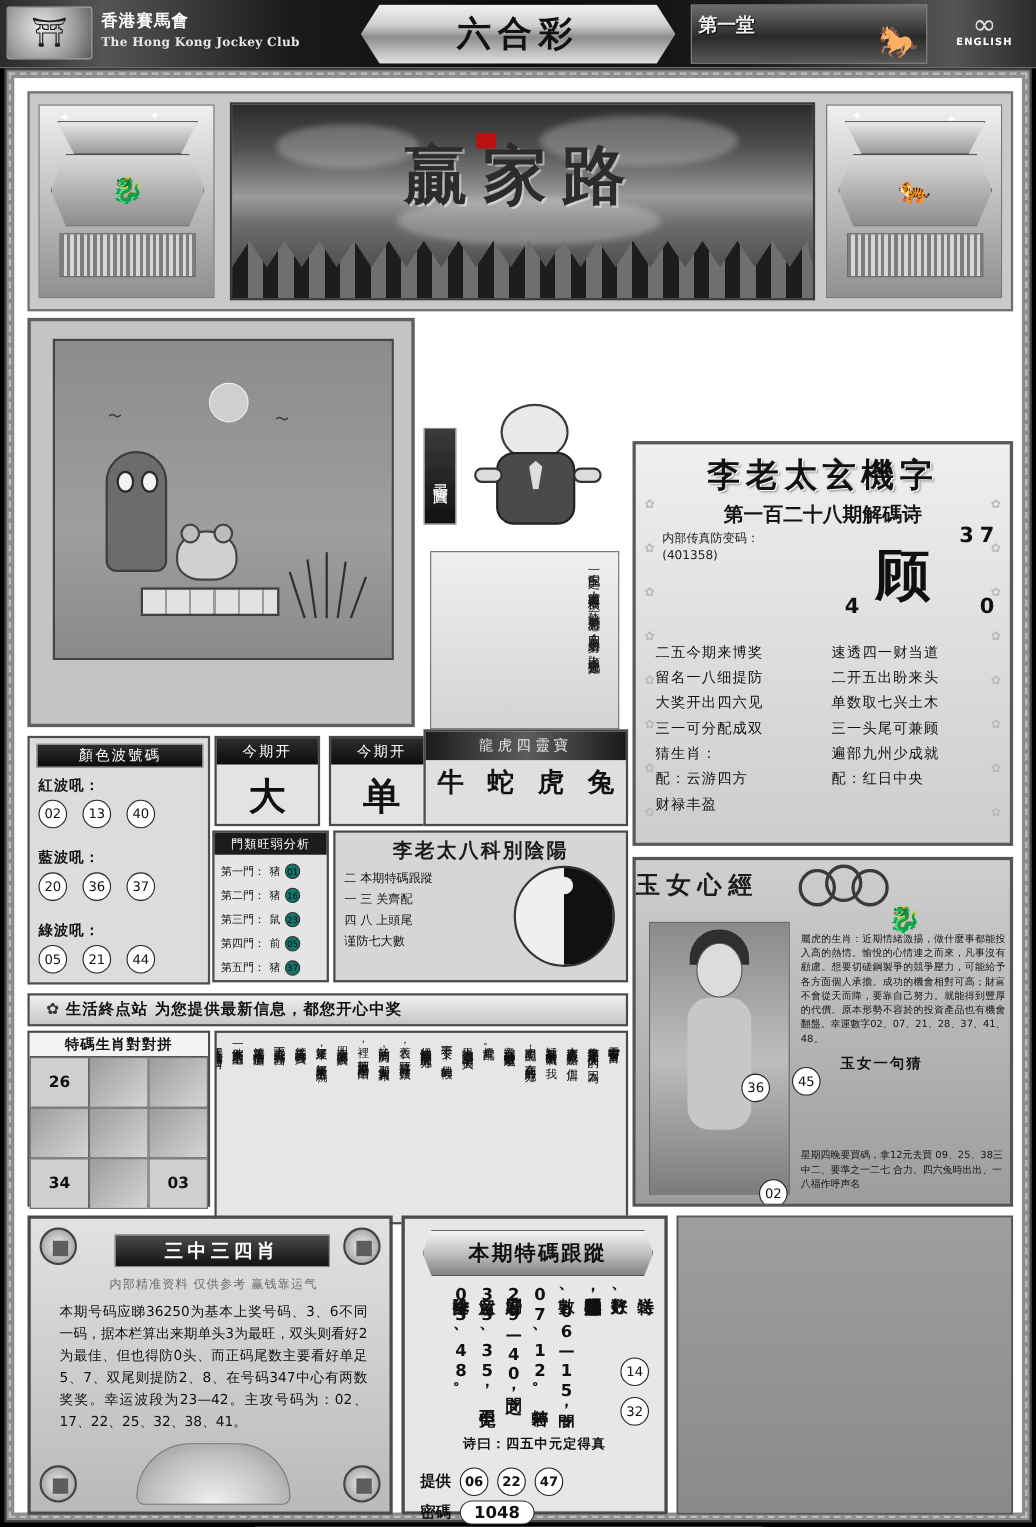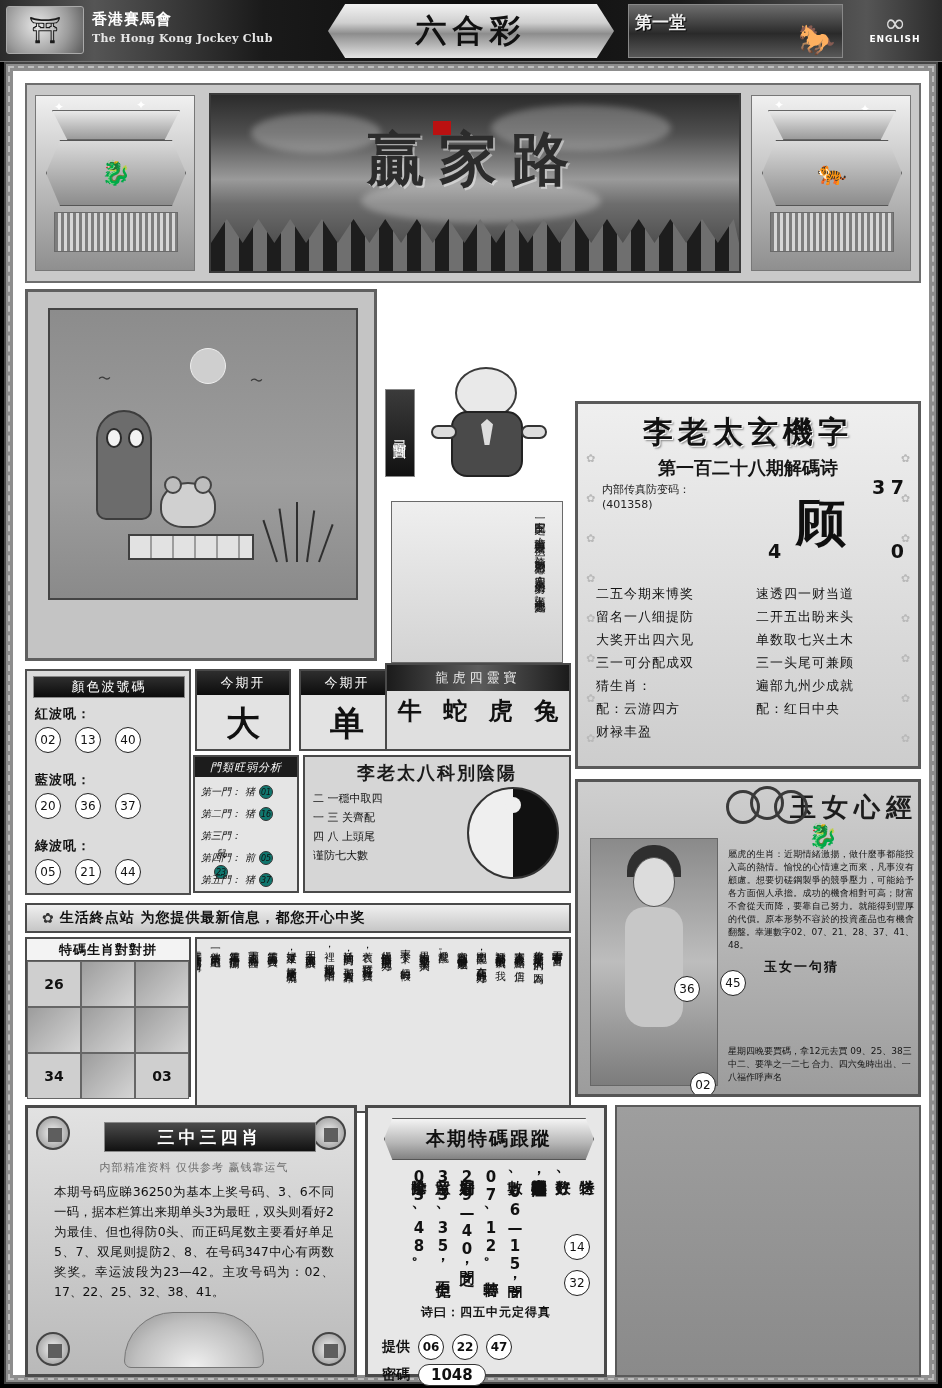--- a/index.html
+++ b/index.html
@@ -163,21 +163,21 @@
     font-family:"DejaVu Serif", serif;
     text-shadow: 1px 1px 0 #fff, 2px 2px 2px #8a8a8a;
   }
   .oracle-sub { position:absolute; left:0; top:52px; width:100%; text-align:center; font-size:18px; font-weight:bold; color:#151515;}
   .oracle-note { position:absolute; left:24px; top:78px; font-size:11px; color:#222; line-height:15px;}
   .oracle-big {
     position:absolute; left:190px; top:72px; width:130px; height:86px;
   }
   .oracle-big .n { position:absolute; font-size:19px; font-weight:bold;}
   .oracle-big .ch { position:absolute; left:28px; top:14px; font-size:50px; font-weight:bold; font-family:"DejaVu Serif", serif; color:#0f0f0f;}
-  .poem { position:absolute; left:18px; top:178px; width:310px; }
+  .poem { position:absolute; left:18px; top:178px; width:310px;font-family:Liberation Mono, monospace; }
   .poem .row { display:flex; justify-content:space-between; font-size:13px; line-height:23px; color:#131313; letter-spacing:1px;}
   .poem .row span { display:block; }
   .poem .left { width:150px; }
   .poem .right { width:150px; }
   .oracle .flowers { position:absolute; inset:4px; pointer-events:none; }
   .oracle .flowers i{ position:absolute; color:#b9b9b9; font-size:11px; }
 
   
   .wave {
     position:absolute; left:12px; top:598px; width:166px; height:226px;
@@ -218,21 +218,21 @@
     position:absolute; left:0; top:0; width:100%; height:26px;
     background: linear-gradient(90deg,#1b1b1b,#5d5d5d,#1b1b1b); color:#e9e9e9;
     font-size:13px; display:flex; align-items:center; justify-content:center; letter-spacing:4px;
   }
   .zodiac .items { position:absolute; left:0; top:30px; width:100%; display:flex; justify-content:space-around; }
   .zodiac .items span { font-size:24px; font-weight:bold; color:#111; }
 
   
   .doors {
     position:absolute; left:180px; top:684px; width:106px; height:138px;
-    background:#e5e5e5; border:2px solid #4a4a4a;font-style:italic;
+    background:#e5e5e5; border:2px solid #4a4a4a;
   }
   .doors .cap { position:absolute; left:0; top:0; width:100%; height:20px; background:#1c1c1c; color:#fff; font-size:11px;
     display:flex; align-items:center; justify-content:center; letter-spacing:1px;}
   .doors .line { position:absolute; left:6px; font-size:10px; color:#111; display:flex; gap:4px; align-items:center;}
   .mini { width:14px; height:14px; border-radius:50%; border:1px solid #333; background:#0f766e; font-size:8px; display:inline-flex; align-items:center; justify-content:center;}
 
   
   .yinyang {
     position:absolute; left:290px; top:684px; width:268px; height:138px;
     background:#d6d6d6; border:2px solid #4a4a4a; overflow:hidden;
@@ -243,21 +243,21 @@
     background: conic-gradient(#111 0 50%, #efefef 50% 100%); border:2px solid #333;}
   .yy-disc::after{ content:""; position:absolute; left:50%; top:8px; transform:translateX(-50%); width:16px; height:16px; border-radius:50%; background:#efefef;}
 
   
   .jade {
     position:absolute; left:562px; top:708px; width:346px; height:318px;
     background: linear-gradient(180deg,#cfcfcf,#9c9c9c);
     border:3px solid #555;
     overflow:hidden;
   }
-  .jade-title { position:absolute; left:0; top:8px; width:100%; text-align:right; font-size:26px; font-weight:bold; color:#1c1c1c; letter-spacing:6px; font-family:Liberation Serif, serif;}
+  .jade-title { position:absolute; left:0; top:8px; width:100%; text-align:left; font-size:22px; font-weight:bold; color:#1c1c1c; letter-spacing:6px; font-family:Liberation Serif, serif;}
   .rings { position:absolute; left:148px; top:4px; width:86px; height:40px;}
   .ring { position:absolute; width:34px; height:34px; border-radius:50%; border:3px solid #3a3a3a;}
   .jade-girl {
     position:absolute; left:12px; top:56px; width:128px; height:248px;
     background: linear-gradient(180deg,#8a8a8a,#bdbdbd 50%,#7c7c7c);
     border:1px solid #666;
   }
   .jade-girl .face { position:absolute; left:42px; top:18px; width:42px; height:50px; border-radius:50%; background:#dcdcdc; border:1px solid #555;}
   .jade-girl .hair { position:absolute; left:36px; top:6px; width:54px; height:32px; border-radius:26px 26px 0 0; background:#2f2f2f;}
   .jade-girl .torso { position:absolute; left:34px; top:68px; width:58px; height:120px; background:#c7c7c7; border-radius:20px;}
@@ -302,21 +302,21 @@
 
   
   .coinbox {
     position:absolute; left:12px; top:1034px; width:332px; height:272px;
     background: linear-gradient(180deg,#e2e2e2,#b9b9b9);
     border:3px solid #4a4a4a;
   }
   .coinbox .corner { position:absolute; width:34px; height:34px; border-radius:50%; background:radial-gradient(circle,#f3f3f3,#8e8e8e); border:2px solid #444;}
   .coinbox .corner::after{ content:""; position:absolute; left:10px; top:10px; width:14px; height:14px; background:#5e5e5e; }
   .coin-title {
-    position:absolute; left:76px; top:14px; width:212px; height:30px;
+    position:absolute; left:76px; top:14px; width:196px; height:30px;
     background: linear-gradient(180deg,#4b4b4b,#111); color:#fff; border:1px solid #888;
     display:flex; align-items:center; justify-content:center; font-size:17px; font-weight:bold; letter-spacing:4px;
   }
   .coin-sub { position:absolute; left:18px; top:52px; width:296px; text-align:center; font-size:11px; color:#6d6d6d; letter-spacing:1px;}
   .coin-body { position:absolute; left:26px; top:74px; width:280px; font-size:12.5px; line-height:20px; color:#111; text-align:justify;}
   .lotus { position:absolute; left:96px; bottom:6px; width:140px; height:56px; background: radial-gradient(ellipse at 50% 100%, #f0f0f0, #bfbfbf 60%, #8f8f8f); border-radius:70px 70px 10px 10px; border:1px solid #777;}
 
   
   .track {
     position:absolute; left:352px; top:1034px; width:242px; height:272px;
@@ -552,41 +552,41 @@
     <div class="line" style="top:28px;">
       <span>第一門：</span>
       <span>猪</span>
       <span class="mini">01</span>
     </div>
     <div class="line" style="top:50px;">
       <span>第二門：</span>
       <span>猪</span>
       <span class="mini">16</span>
     </div>
-    <div class="line" style="top:72px;flex-direction:column;">
+    <div class="line" style="top:72px;">
       <span>第三門：</span>
       <span>鼠</span>
       <span class="mini">23</span>
     </div>
     <div class="line" style="top:94px;">
       <span>第四門：</span>
       <span>前</span>
       <span class="mini">05</span>
     </div>
     <div class="line" style="top:116px;">
       <span>第五門：</span>
       <span>猪</span>
       <span class="mini">37</span>
     </div>
   </div>
 
   <div class="yinyang">
     <div class="yy-title">李老太八科別陰陽</div>
     <div class="yy-lines">
-      <div>二 一穩中取四</div>
+      <div>二 本期特碼跟蹤</div>
       <div>一 三 关齊配</div>
       <div>四 八 上頭尾</div>
       <div>  谨防七大數</div>
     </div>
     <div class="yy-disc"></div>
   </div>
 
   <div class="jade">
     <div class="jade-title">玉女心經</div>
     <div class="rings">

